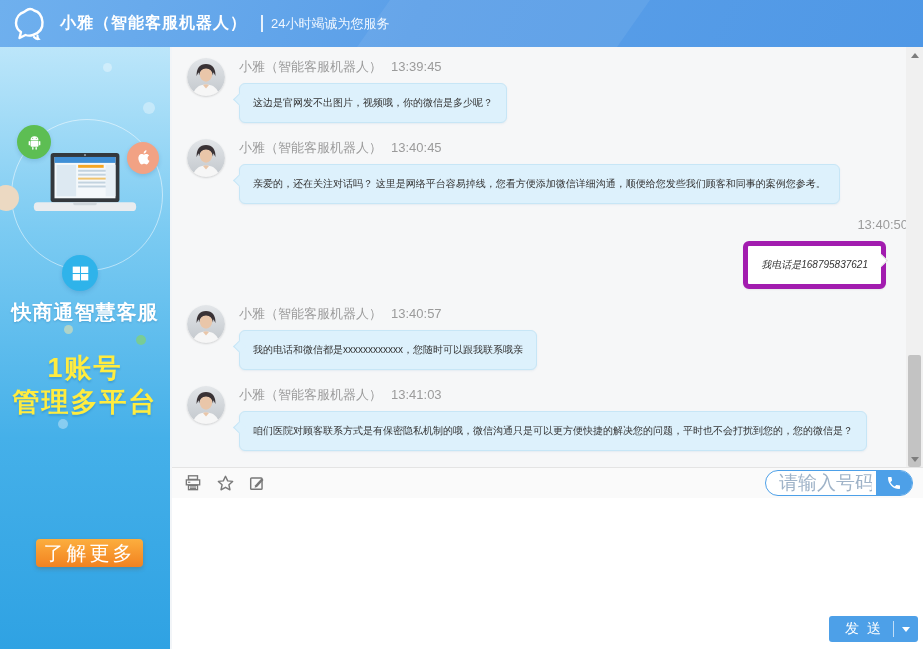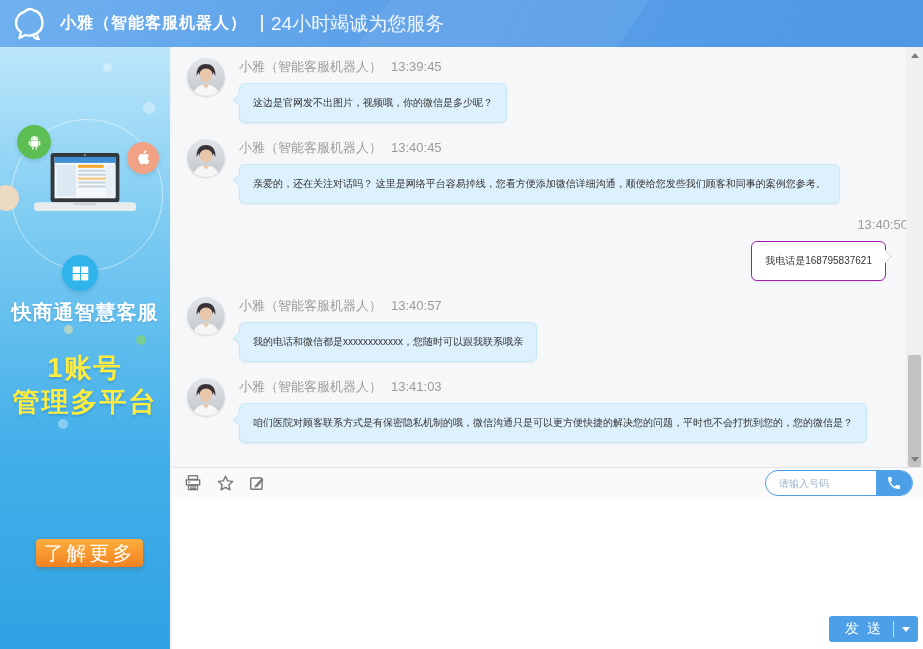--- a/index.html
+++ b/index.html
@@ -9,21 +9,21 @@
 
   
   .topbar { height: 47px; flex: none; display: flex; align-items: center;
     background: linear-gradient(115deg, #6fb0ee 0%, #5b9fe8 45%, #4f98e6 100%);
     position: relative; overflow: hidden; }
   .topbar::before { content: ""; position: absolute; left: 40%; top: -30px; width: 260px; height: 120px;
     background: rgba(255,255,255,.07); transform: skewX(-35deg); pointer-events: none; }
   .logo { width: 40px; height: 40px; margin: 0 10px 0 10px; flex: none; }
   .title { color: #fff; font-size: 16px; font-weight: bold; letter-spacing: 1px; }
   .hdr-divider { width: 2px; height: 17px; background: rgba(255,255,255,.85); margin: 0 8px 0 14px; }
-  .subtitle { color: #f0f7ff; font-size: 19px; }
+  .subtitle { color: #f0f7ff; font-size: 13px; }
 
   
   .frame { flex: 1; display: flex; min-height: 0; }
 
   
   .sidebar { width: 172px; flex: none; position: relative; overflow: hidden;
     background: linear-gradient(180deg, #bce6fa 0%, #7ccbf2 30%, #45b0e9 65%, #2fa2e3 100%);
     border-right: 2px solid #f2f5f8; }
   .ring { position: absolute; left: 11px; top: 72px; width: 152px; height: 152px;
     border: 1px solid rgba(255,255,255,.5); border-radius: 50%; }
@@ -65,41 +65,41 @@
   .mbody { margin-left: 14px; max-width: 640px; }
   .meta { font-size: 13px; color: #9b9b9b; margin: 3px 0 7px; }
   .mname { margin-right: 9px; }
   .bubble { position: relative; display: inline-block; text-align: left; font-size: 10px; color: #333;
     line-height: 24px; padding: 7px 13px; border-radius: 6px; }
   .bbot { background: #ddf1fc; border: 1px solid #c7e6f6; box-shadow: 0 1px 2px rgba(80,140,190,.10); }
   .bbot::before { content: ""; position: absolute; left: -5px; top: 11px; width: 8px; height: 8px;
     background: #ddf1fc; border-left: 1px solid #c7e6f6; border-bottom: 1px solid #c7e6f6; transform: rotate(45deg); }
   .msg.user { text-align: right; padding-right: 15px; }
   .msg.user .meta { margin: 10px 0 9px; }
-  .buser { background: #fff; border: 1px solid #a21caf; margin-right: 22px; box-shadow: 0 1px 2px rgba(0,0,0,.06); }
+  .buser { background: #fff; border: 5px solid #a21caf; margin-right: 22px; box-shadow: 0 1px 2px rgba(0,0,0,.06); font-style: italic; }
   .buser::before { content: ""; position: absolute; right: -5px; top: 10px; width: 8px; height: 8px;
     background: #fff; border-right: 1px solid #dcdcdc; border-top: 1px solid #dcdcdc; transform: rotate(45deg); }
 
   
   .scrollbar { position: absolute; top: 0; right: 0; bottom: 0; width: 17px; background: #f0f0f0; }
   .sb-btn { position: absolute; left: 0; width: 17px; height: 16px; display: flex; align-items: center; justify-content: center; cursor: pointer; }
   .sb-up { top: 0; } .sb-down { bottom: 0; }
   .tri-up { width: 0; height: 0; border-left: 4px solid transparent; border-right: 4px solid transparent; border-bottom: 5px solid #7d7d7d; }
   .tri-down { width: 0; height: 0; border-left: 4px solid transparent; border-right: 4px solid transparent; border-top: 5px solid #7d7d7d; }
   .sb-thumb { position: absolute; left: 2px; width: 13px; top: 308px; height: 112px; background: #c3c3c3; border-radius: 2px; cursor: grab; }
 
   
   .toolbar { height: 31px; flex: none; background: #fafafa; border-top: 1px solid #e4e4e4;
     display: flex; align-items: center; padding: 0 10px 0 8px; }
   .tool-btn { width: 26px; height: 24px; border: none; background: transparent; display: flex;
     align-items: center; justify-content: center; cursor: pointer; margin-right: 6px; }
   .spacer { flex: 1; }
   .phone-pill { display: flex; align-items: stretch; height: 26px; border: 1px solid #4da0e8;
     border-radius: 13px; background: #fff; overflow: hidden; }
-  .phone-input { width: 110px; border: none; outline: none; padding: 0 4px 0 13px; font-size: 10px;
+  .phone-input { width: 110px; border: none; outline: none; padding: 0 4px 0 13px; font-size: 19px;
     color: #8b5cf6; background: transparent; font-family: inherit; }
   .phone-input::placeholder { color: #9fb3c8; }
   .phone-btn { width: 36px; border: none; background: #4da0e8; display: flex; align-items: center;
     justify-content: center; cursor: pointer; }
 
   
   .composer { flex: 1; position: relative; background: #fff; }
   .composer textarea { width: 100%; height: 100%; border: none; outline: none; resize: none;
     padding: 8px 10px; font-size: 14px; font-family: inherit; background: transparent; }
   .send { position: absolute; right: 5px; bottom: 7px; height: 26px; display: flex; align-items: center;

